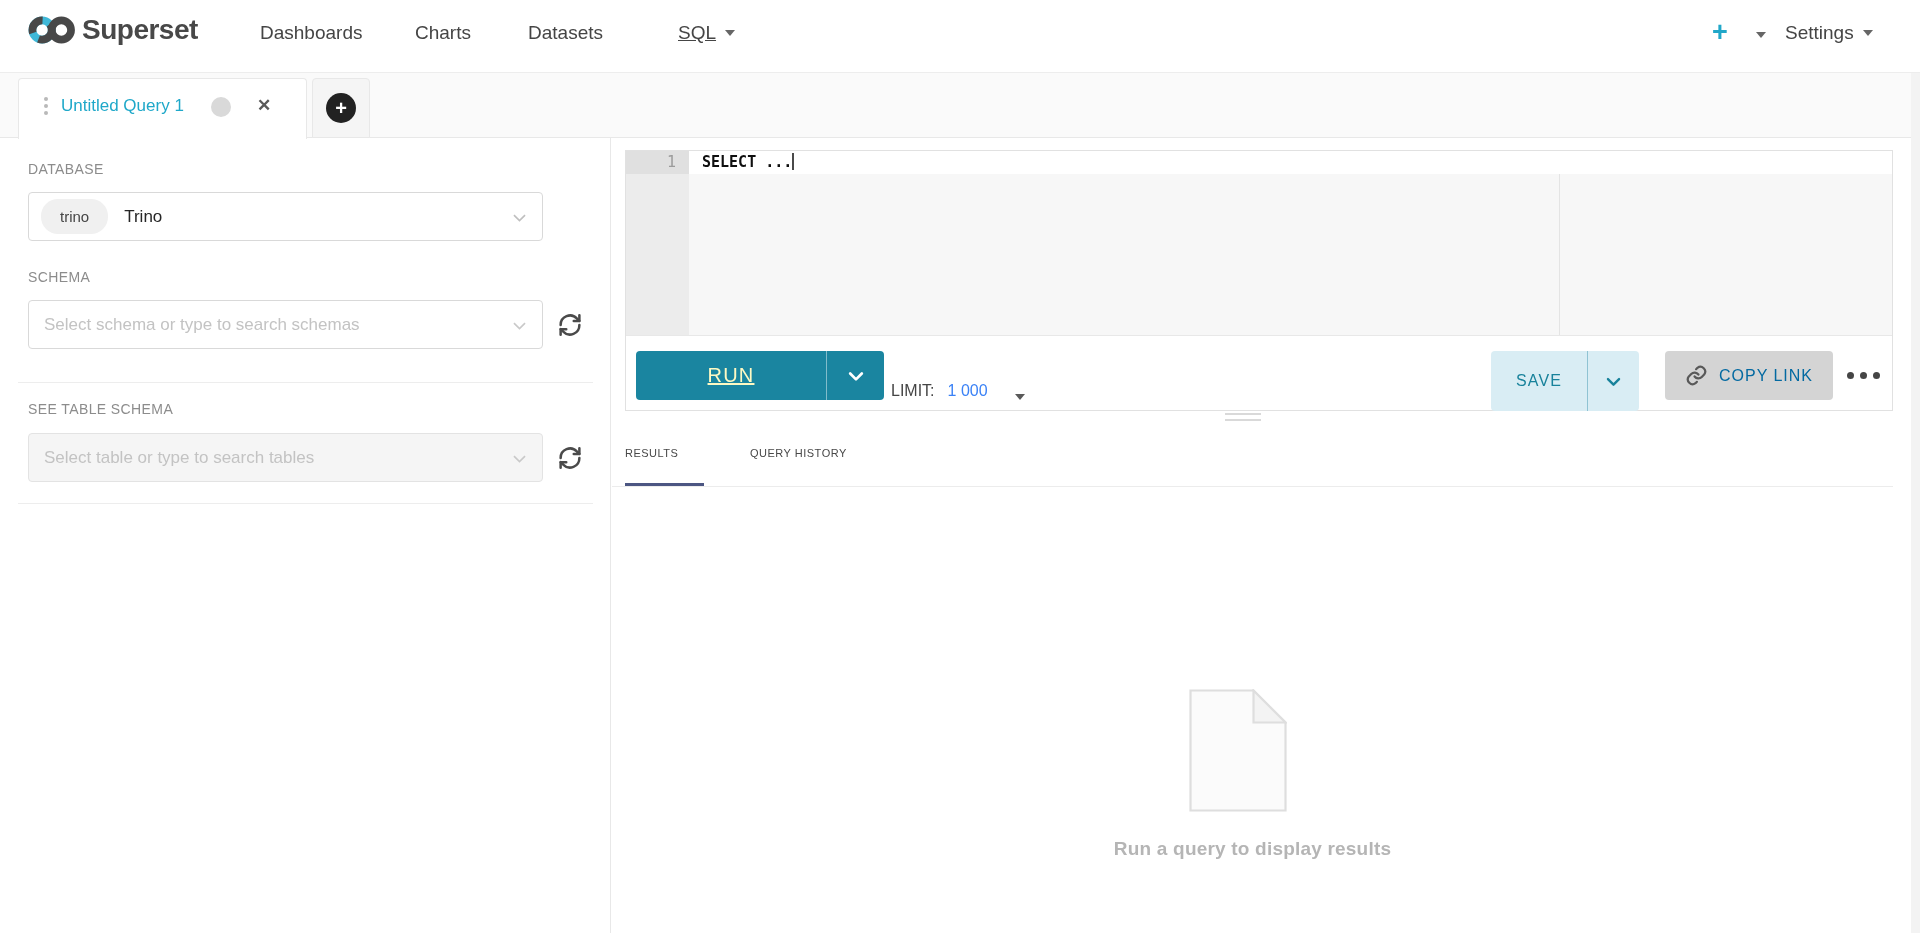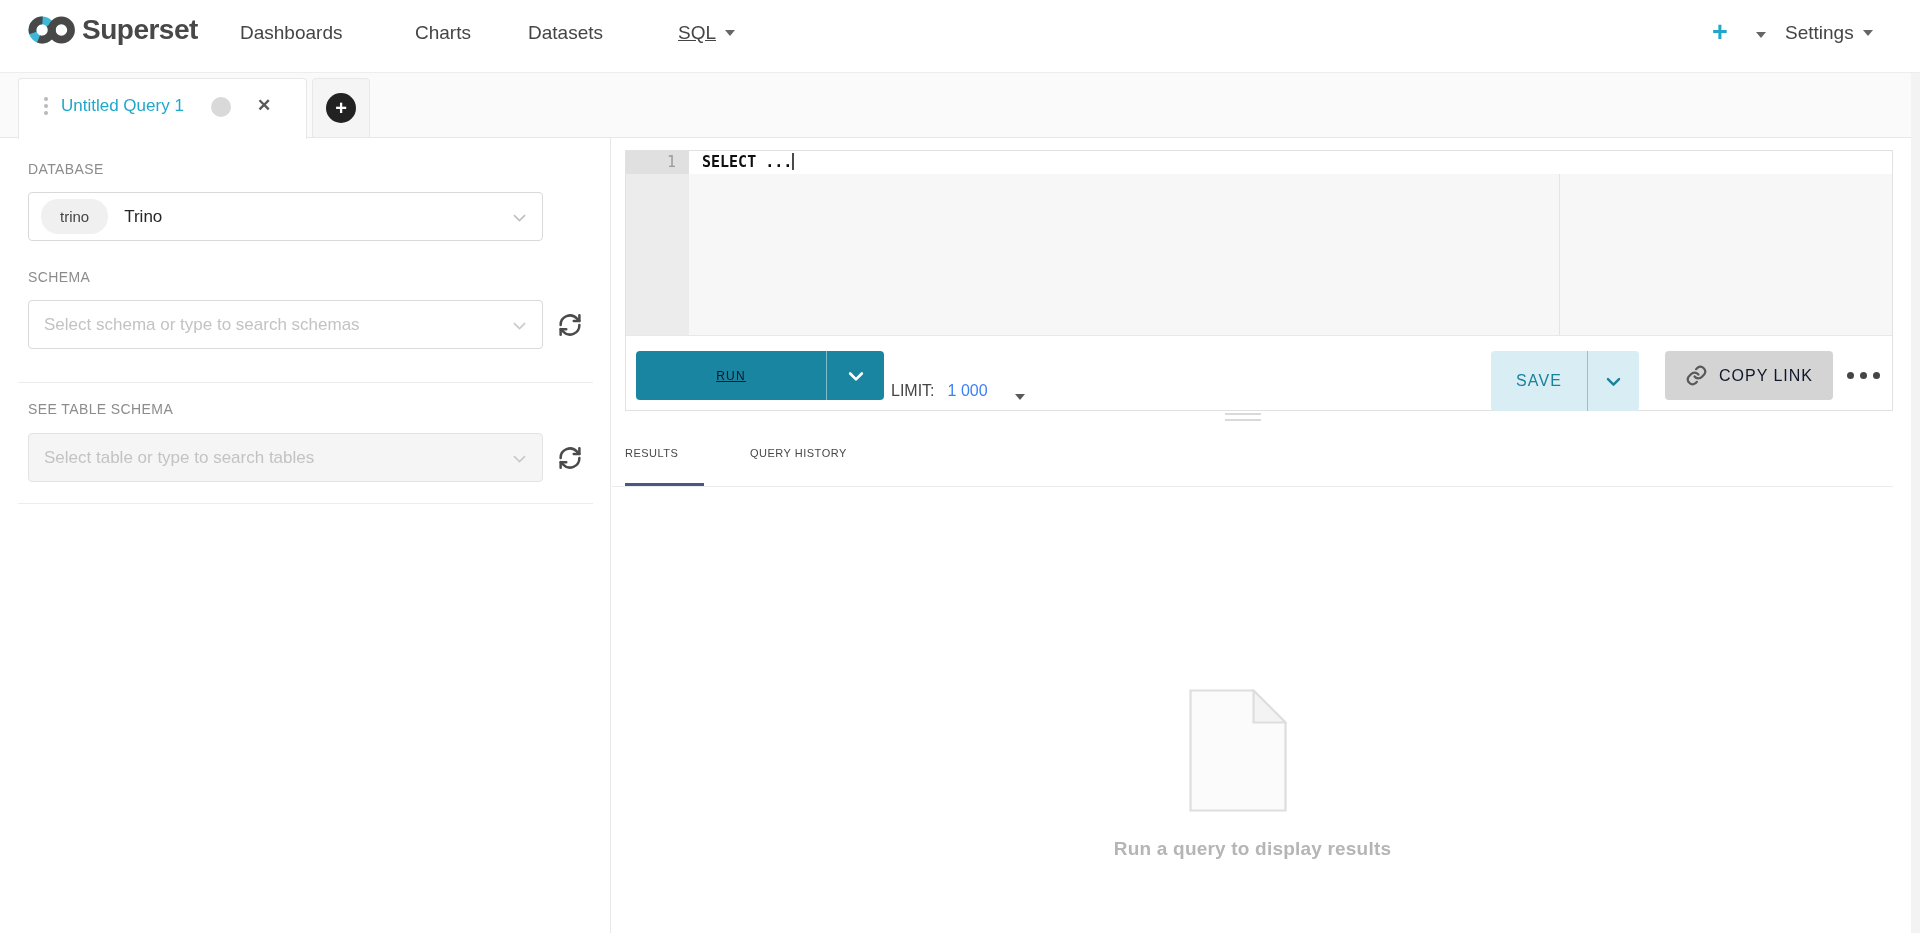--- a/index.html
+++ b/index.html
@@ -53,36 +53,36 @@
   .gutter-active{position:absolute;left:0;top:0;width:63px;height:23px;background:#e0e0e0;
                  font-family:"DejaVu Sans Mono",monospace;font-size:15px;color:#9b9b9b;line-height:23px;text-align:right;padding-right:13px;box-sizing:border-box;}
   .code-line{position:absolute;left:63px;top:0;width:1203px;height:23px;background:#fff;line-height:23px;
              font-family:"DejaVu Sans Mono",monospace;font-size:15px;color:#0f0f0f;font-weight:bold;padding-left:13px;box-sizing:border-box;white-space:pre;}
   .cursor{display:inline-block;width:2px;height:17px;background:#4a4a4a;vertical-align:-3px;}
   .print-margin{position:absolute;left:933px;top:0;width:1px;height:184px;background:#e4e4e4;}
   .editor-toolbar{position:absolute;left:0;top:184px;width:1266px;height:75px;background:#fff;border-top:1px solid #e8e8e8;box-sizing:border-box;}
 
   .run-btn{position:absolute;left:636px;top:351px;width:248px;height:49px;background:#1a85a0;border-radius:4px;
            display:flex;align-items:stretch;cursor:pointer;z-index:4;}
-  .run-main{width:190px;display:flex;align-items:center;justify-content:center;color:#0f172a;font-size:12px;letter-spacing:1.2px;text-decoration:underline;}
+  .run-main{width:190px;display:flex;align-items:center;justify-content:center;color:#fef9c3;font-size:20px;letter-spacing:1.2px;text-decoration:underline;}
   .btn-split{width:1px;background:rgba(255,255,255,0.45);margin:0;}
   .run-caret-sec{flex:1;display:flex;align-items:center;justify-content:center;}
   .limit-box{position:absolute;left:891px;top:351px;height:49px;display:flex;align-items:flex-end;z-index:4;cursor:pointer;}
   .limit-label{font-size:16px;color:#454545;}
   .limit-value{font-size:16px;color:#3b82f6;margin-left:13px;}
   .limit-caret{margin-left:27px;width:0;height:0;border-left:5px solid transparent;border-right:5px solid transparent;border-top:6px solid #595959;}
 
   .save-btn{position:absolute;left:1491px;top:351px;width:148px;height:60px;background:#d9edf4;border-radius:4px;
             display:flex;align-items:stretch;cursor:pointer;z-index:4;}
   .save-main{width:96px;display:flex;align-items:center;justify-content:center;color:#18829b;font-size:16px;letter-spacing:1.1px;}
   .save-split{width:1px;background:#8fc3d3;}
   .save-caret-sec{flex:1;display:flex;align-items:center;justify-content:center;}
   .copylink-btn{position:absolute;left:1665px;top:351px;width:168px;height:49px;background:#d4d4d4;border-radius:4px;
                 display:flex;align-items:center;justify-content:center;gap:11px;cursor:pointer;z-index:4;}
-  .copylink-label{color:#0f172a;font-size:16px;letter-spacing:1px;}
+  .copylink-label{color:#0369a1;font-size:16px;letter-spacing:1px;}
   .more-dots{position:absolute;left:1847px;top:351px;height:49px;display:flex;align-items:center;gap:6px;cursor:pointer;z-index:4;}
   .more-dots i{width:7px;height:7px;border-radius:50%;background:#454545;}
 
   
   .splitter{position:absolute;left:1225px;top:413px;width:36px;height:9px;cursor:row-resize;}
   .splitter i{display:block;width:36px;height:2px;background:#d9d9d9;margin-bottom:4px;}
 
   
   .res-tab{position:absolute;top:447px;font-size:11px;color:#484848;letter-spacing:0.5px;cursor:pointer;white-space:nowrap;}
   .res-tab-underline{position:absolute;left:625px;top:483px;width:79px;height:3px;background:#4c5682;}
@@ -103,21 +103,21 @@
     <div class="brand">
       <span style="display:flex;">
         <svg width="50" height="30" viewBox="0 0 48 28">
           <circle cx="14.5" cy="14" r="9.3" fill="none" stroke="#3fb8d8" stroke-width="7.4"></circle>
           <circle cx="14.5" cy="14" r="9.3" fill="none" stroke="#484848" stroke-width="7.4" stroke-dasharray="18 8 18 8"></circle>
           <circle cx="33" cy="14" r="9.3" fill="none" stroke="#484848" stroke-width="7.4"></circle>
         </svg>
       </span>
       <span class="brand-text">Superset</span>
     </div>
-    <div class="nav-item" style="left:240px;">Dashboards</div>
+    <div class="nav-item" style="left:260px;">Dashboards</div>
     <div class="nav-item" style="left:415px;">Charts</div>
     <div class="nav-item" style="left:528px;">Datasets</div>
     <div class="nav-item" style="left:678px;text-decoration:underline;">
       <span>SQL</span><span class="caret"></span>
     </div>
     <div class="nav-plus">+</div>
     <span class="caret nav-plus-caret"></span>
     <div class="nav-settings">
       <span>Settings</span><span class="caret"></span>
     </div>

